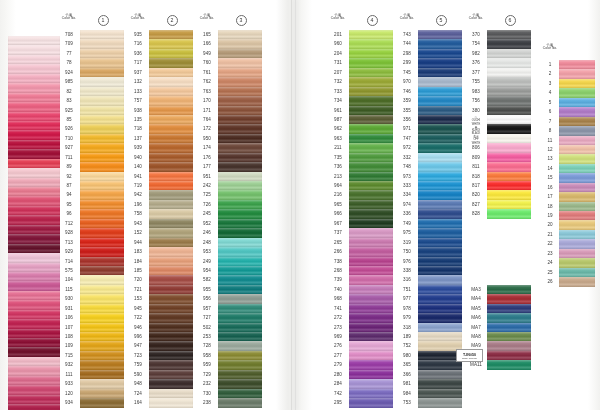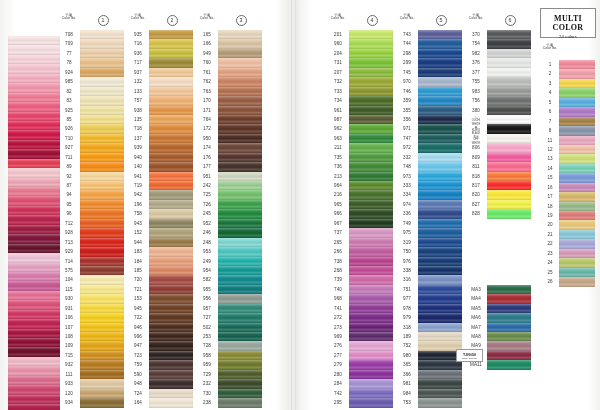--- a/index.html
+++ b/index.html
@@ -1345,22 +1345,18 @@
             <div class="sw" style="background: rgb(106, 184, 168);"></div>
           </div>
           <div class="row">
             <div class="no" style="width: 18px;">26</div>
             <div class="sw" style="background: rgb(200, 168, 138);"></div>
           </div>
         </div>
       </div>
     </div>
 
-  <div id="multibox">
-    <div class="t">MULTI COLOR</div>
-    <div class="s">24 colors</div>
-  </div>
 
   <div id="tintag">
     <span class="a">T-IN#50</span>
     <span class="b">Emb. Thread</span>
   </div>
 </div>
 
 </body></html>

